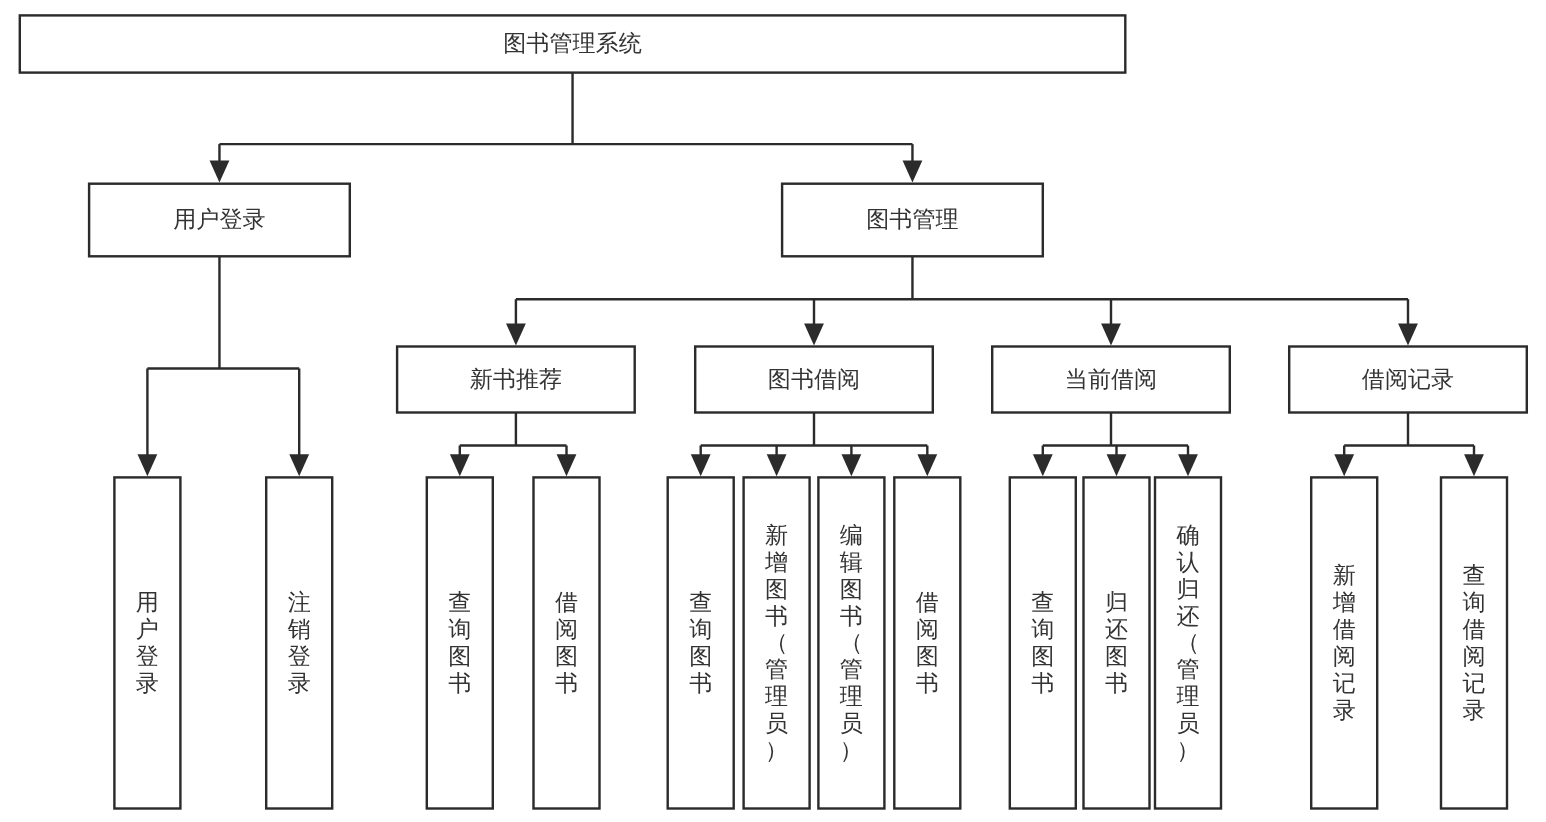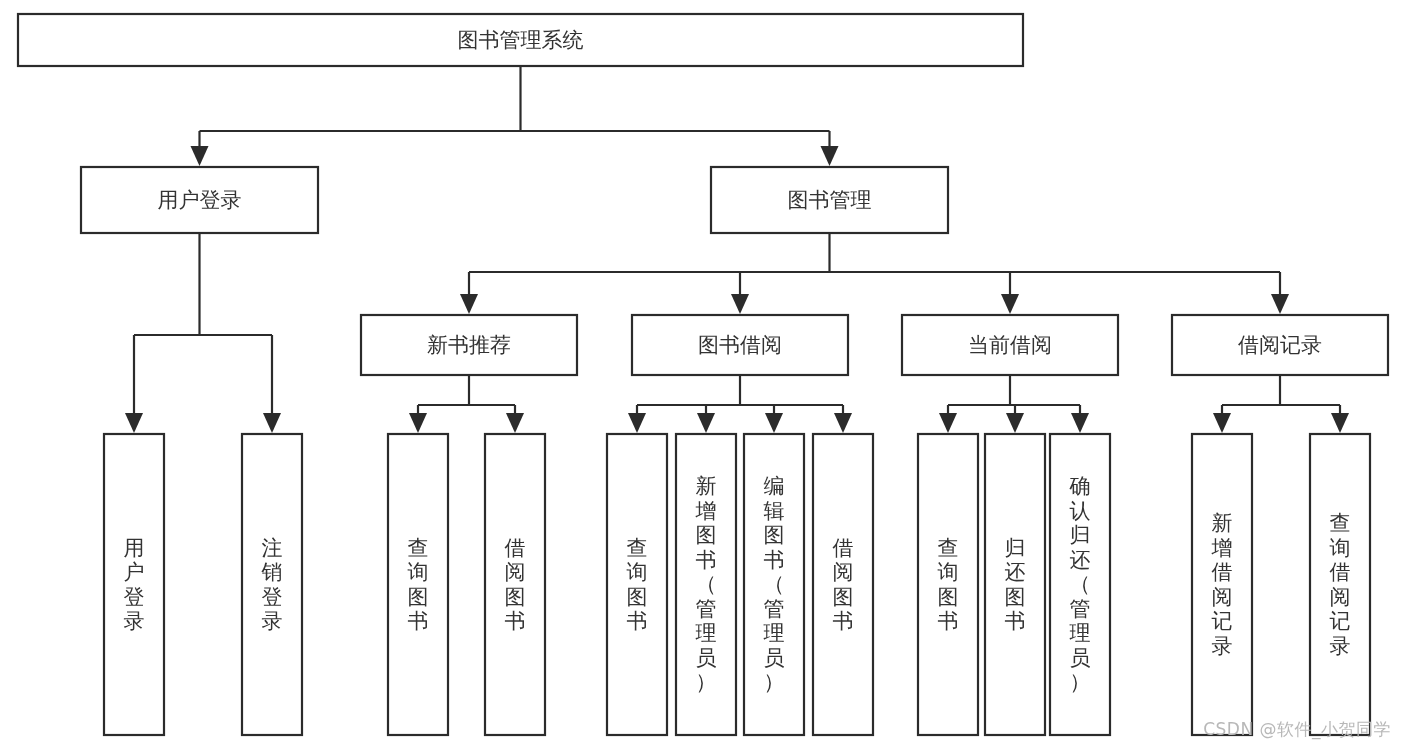--- a/index.html
+++ b/index.html
@@ -214,14 +214,13 @@
         <g>
           <rect x="1192" y="434" width="60" height="301" class="node-rect"></rect>
           <text x="1222" y="530.11" class="node-label-v"><tspan x="1222" dy="0">新</tspan><tspan x="1222" dy="24.5">增</tspan><tspan x="1222" dy="24.5">借</tspan><tspan x="1222" dy="24.5">阅</tspan><tspan x="1222" dy="24.5">记</tspan><tspan x="1222" dy="24.5">录</tspan></text>
         </g>
         <g>
           <rect x="1310" y="434" width="60" height="301" class="node-rect"></rect>
           <text x="1340" y="530.11" class="node-label-v"><tspan x="1340" dy="0">查</tspan><tspan x="1340" dy="24.5">询</tspan><tspan x="1340" dy="24.5">借</tspan><tspan x="1340" dy="24.5">阅</tspan><tspan x="1340" dy="24.5">记</tspan><tspan x="1340" dy="24.5">录</tspan></text>
         </g>
       </g>
   </svg>
-  <div class="watermark">CSDN @软件_小贺同学</div>
 </div>
 
 </body></html>

